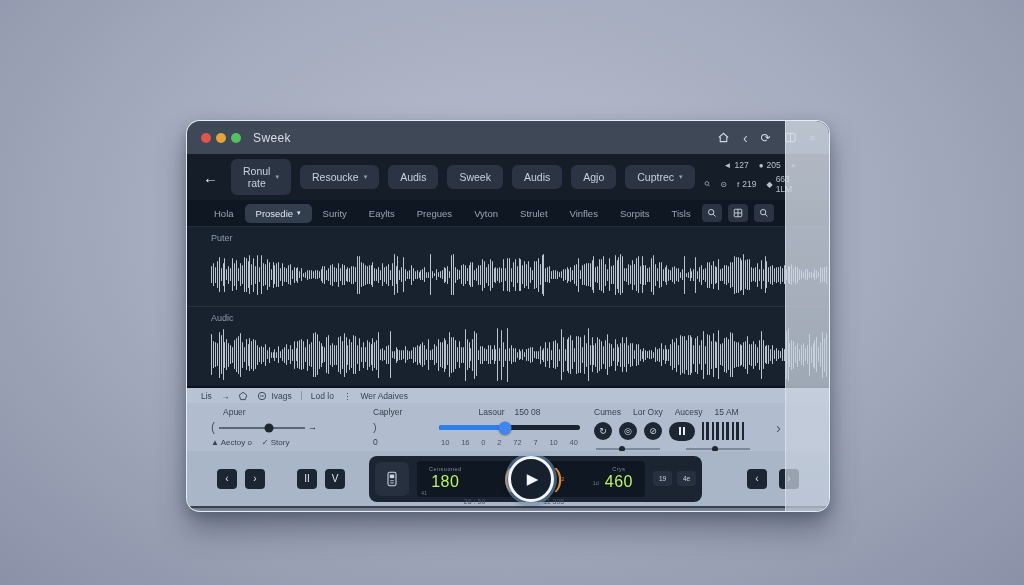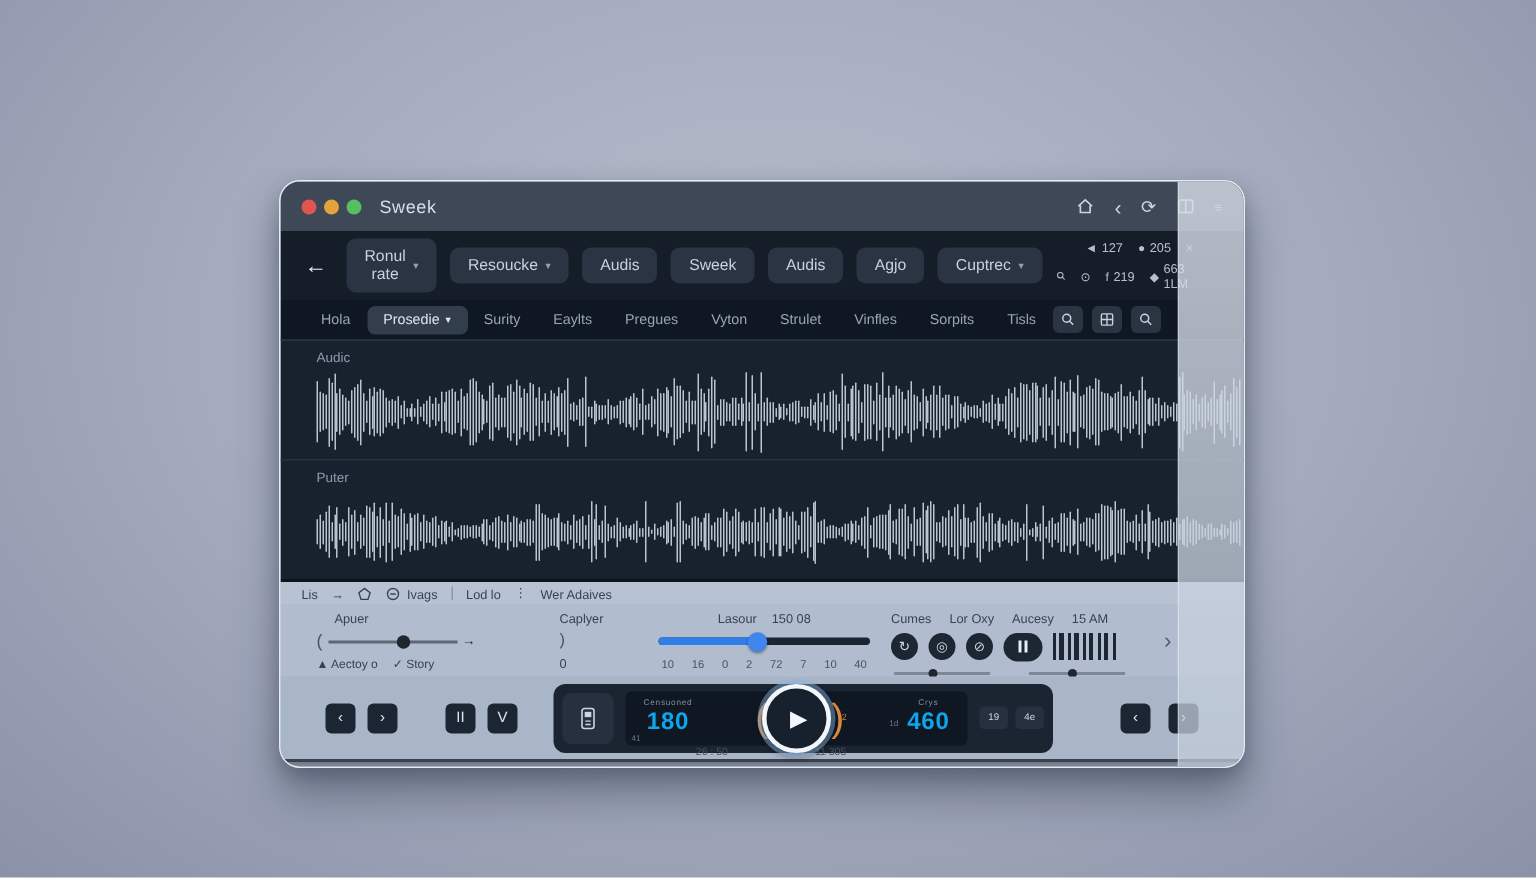--- a/index.html
+++ b/index.html
@@ -101,21 +101,21 @@
   .bbtn { width:20px; height:20px; border-radius:4px; background:#1c2633; color:#dfe6ee; font-size:10px;
     display:flex; align-items:center; justify-content:center; }
   .gap18 { width:16px; }
   .panel { margin-left:16px; background:#1b2532; border-radius:8px; padding:5px 6px; display:flex; align-items:center;
     gap:8px; height:46px; position:relative; }
   .devbtn { width:34px; height:34px; border-radius:6px; background:#27303e; display:flex; align-items:center; justify-content:center; }
   .display { background:#0e1722; border-radius:4px; height:36px; width:228px; display:flex; align-items:center;
     justify-content:space-between; padding:0 12px; position:relative; }
   .dgroup { display:flex; flex-direction:column; align-items:center; line-height:1; position:relative; }
   .dlabel { font-size:5.5px; color:#84909f; letter-spacing:.5px; margin-bottom:2px; }
-  .dval { font-size:16px; color:#0ea5e9; font-weight:bold; letter-spacing:.5px; }
+  .dval { font-size:16px; color:#bef264; font-weight:normal; letter-spacing:.5px; }
   .dsub { position:absolute; font-size:5.5px; color:#6c7887; bottom:-6px; left:-8px; }
   .paren { color:#dd8a3e; font-size:26px; font-weight:300; line-height:1; position:relative; top:-1px; }
   .paren .tiny { position:absolute; font-size:6px; top:11px; left:7px; color:#c0822f; }
   .playwrap { position:absolute; left:50%; top:50%; transform:translate(-50%,-50%); z-index:3; }
   .playbtn { width:46px; height:46px; border-radius:50%; background:#17212d; border:3px solid #f3f7fb;
     box-shadow:0 0 0 3px rgba(140,185,230,.45), 0 2px 6px rgba(0,0,0,.5);
     display:flex; align-items:center; justify-content:center; color:#f3f7fb; font-size:15px; padding-left:3px; }
   .smallbtns { display:flex; gap:5px; }
   .smb { min-width:19px; height:15px; border-radius:3px; background:#27303e; color:#cdd6e1; font-size:6.5px;
     display:flex; align-items:center; justify-content:center; padding:0 3px; }
@@ -264,20 +264,346 @@
         <svg width="10" height="10" viewBox="0 0 12 12">
           <circle cx="5" cy="5" r="3.2" fill="none" stroke="#c8d1dc" stroke-width="1.2"></circle>
           <line x1="7.4" y1="7.4" x2="10.2" y2="10.2" stroke="#c8d1dc" stroke-width="1.2"></line>
         </svg>
       </span>
     </div>
   </div>
 
   <div class="wavearea">
     <div class="track">
+      <div class="track-label">Puter</div>
+      <div class="wave">
+          <i style="height:17px"></i>
+          <i style="height:23px"></i>
+          <i style="height:16px"></i>
+          <i style="height:27px"></i>
+          <i style="height:35px"></i>
+          <i style="height:13px"></i>
+          <i style="height:23px"></i>
+          <i style="height:34px"></i>
+          <i style="height:11px"></i>
+          <i style="height:18px"></i>
+          <i style="height:13px"></i>
+          <i style="height:33px"></i>
+          <i style="height:23px"></i>
+          <i style="height:30px"></i>
+          <i style="height:13px"></i>
+          <i style="height:23px"></i>
+          <i style="height:19px"></i>
+          <i style="height:35px"></i>
+          <i style="height:34px"></i>
+          <i style="height:27px"></i>
+          <i style="height:39px"></i>
+          <i style="height:21px"></i>
+          <i style="height:34px"></i>
+          <i style="height:18px"></i>
+          <i style="height:40px"></i>
+          <i style="height:15px"></i>
+          <i style="height:39px"></i>
+          <i style="height:23px"></i>
+          <i style="height:21px"></i>
+          <i style="height:31px"></i>
+          <i style="height:25px"></i>
+          <i style="height:11px"></i>
+          <i style="height:26px"></i>
+          <i style="height:19px"></i>
+          <i style="height:24px"></i>
+          <i style="height:25px"></i>
+          <i style="height:13px"></i>
+          <i style="height:23px"></i>
+          <i style="height:15px"></i>
+          <i style="height:14px"></i>
+          <i style="height:19px"></i>
+          <i style="height:21px"></i>
+          <i style="height:9px"></i>
+          <i style="height:16px"></i>
+          <i style="height:13px"></i>
+          <i style="height:16px"></i>
+          <i style="height:7px"></i>
+          <i style="height:13px"></i>
+          <i style="height:4px"></i>
+          <i style="height:6px"></i>
+          <i style="height:10px"></i>
+          <i style="height:9px"></i>
+          <i style="height:9px"></i>
+          <i style="height:7px"></i>
+          <i style="height:9px"></i>
+          <i style="height:9px"></i>
+          <i style="height:7px"></i>
+          <i style="height:12px"></i>
+          <i style="height:17px"></i>
+          <i style="height:18px"></i>
+          <i style="height:10px"></i>
+          <i style="height:13px"></i>
+          <i style="height:20px"></i>
+          <i style="height:22px"></i>
+          <i style="height:15px"></i>
+          <i style="height:14px"></i>
+          <i style="height:24px"></i>
+          <i style="height:13px"></i>
+          <i style="height:21px"></i>
+          <i style="height:20px"></i>
+          <i style="height:12px"></i>
+          <i style="height:15px"></i>
+          <i style="height:14px"></i>
+          <i style="height:18px"></i>
+          <i style="height:18px"></i>
+          <i style="height:15px"></i>
+          <i style="height:38px"></i>
+          <i style="height:38px"></i>
+          <i style="height:25px"></i>
+          <i style="height:23px"></i>
+          <i style="height:20px"></i>
+          <i style="height:18px"></i>
+          <i style="height:19px"></i>
+          <i style="height:20px"></i>
+          <i style="height:25px"></i>
+          <i style="height:13px"></i>
+          <i style="height:12px"></i>
+          <i style="height:16px"></i>
+          <i style="height:10px"></i>
+          <i style="height:23px"></i>
+          <i style="height:15px"></i>
+          <i style="height:18px"></i>
+          <i style="height:22px"></i>
+          <i style="height:10px"></i>
+          <i style="height:23px"></i>
+          <i style="height:41px"></i>
+          <i style="height:18px"></i>
+          <i style="height:37px"></i>
+          <i style="height:10px"></i>
+          <i style="height:15px"></i>
+          <i style="height:35px"></i>
+          <i style="height:12px"></i>
+          <i style="height:8px"></i>
+          <i style="height:9px"></i>
+          <i style="height:20px"></i>
+          <i style="height:13px"></i>
+          <i style="height:8px"></i>
+          <i style="height:9px"></i>
+          <i style="height:6px"></i>
+          <i style="height:10px"></i>
+          <i style="height:11px"></i>
+          <i style="height:15px"></i>
+          <i style="height:6px"></i>
+          <i style="height:6px"></i>
+          <i style="height:41px"></i>
+          <i style="height:7px"></i>
+          <i style="height:3px"></i>
+          <i style="height:11px"></i>
+          <i style="height:5px"></i>
+          <i style="height:7px"></i>
+          <i style="height:9px"></i>
+          <i style="height:16px"></i>
+          <i style="height:14px"></i>
+          <i style="height:18px"></i>
+          <i style="height:7px"></i>
+          <i style="height:40px"></i>
+          <i style="height:41px"></i>
+          <i style="height:16px"></i>
+          <i style="height:11px"></i>
+          <i style="height:9px"></i>
+          <i style="height:19px"></i>
+          <i style="height:22px"></i>
+          <i style="height:19px"></i>
+          <i style="height:13px"></i>
+          <i style="height:20px"></i>
+          <i style="height:25px"></i>
+          <i style="height:25px"></i>
+          <i style="height:10px"></i>
+          <i style="height:13px"></i>
+          <i style="height:20px"></i>
+          <i style="height:20px"></i>
+          <i style="height:32px"></i>
+          <i style="height:27px"></i>
+          <i style="height:16px"></i>
+          <i style="height:22px"></i>
+          <i style="height:32px"></i>
+          <i style="height:27px"></i>
+          <i style="height:14px"></i>
+          <i style="height:16px"></i>
+          <i style="height:13px"></i>
+          <i style="height:16px"></i>
+          <i style="height:14px"></i>
+          <i style="height:32px"></i>
+          <i style="height:13px"></i>
+          <i style="height:33px"></i>
+          <i style="height:34px"></i>
+          <i style="height:14px"></i>
+          <i style="height:25px"></i>
+          <i style="height:32px"></i>
+          <i style="height:17px"></i>
+          <i style="height:33px"></i>
+          <i style="height:32px"></i>
+          <i style="height:19px"></i>
+          <i style="height:27px"></i>
+          <i style="height:22px"></i>
+          <i style="height:28px"></i>
+          <i style="height:16px"></i>
+          <i style="height:10px"></i>
+          <i style="height:28px"></i>
+          <i style="height:27px"></i>
+          <i style="height:34px"></i>
+          <i style="height:21px"></i>
+          <i style="height:39px"></i>
+          <i style="height:42px"></i>
+          <i style="height:14px"></i>
+          <i style="height:15px"></i>
+          <i style="height:17px"></i>
+          <i style="height:8px"></i>
+          <i style="height:9px"></i>
+          <i style="height:9px"></i>
+          <i style="height:8px"></i>
+          <i style="height:5px"></i>
+          <i style="height:7px"></i>
+          <i style="height:12px"></i>
+          <i style="height:11px"></i>
+          <i style="height:16px"></i>
+          <i style="height:12px"></i>
+          <i style="height:15px"></i>
+          <i style="height:10px"></i>
+          <i style="height:19px"></i>
+          <i style="height:22px"></i>
+          <i style="height:34px"></i>
+          <i style="height:9px"></i>
+          <i style="height:20px"></i>
+          <i style="height:21px"></i>
+          <i style="height:23px"></i>
+          <i style="height:23px"></i>
+          <i style="height:24px"></i>
+          <i style="height:30px"></i>
+          <i style="height:37px"></i>
+          <i style="height:15px"></i>
+          <i style="height:17px"></i>
+          <i style="height:31px"></i>
+          <i style="height:32px"></i>
+          <i style="height:37px"></i>
+          <i style="height:22px"></i>
+          <i style="height:12px"></i>
+          <i style="height:33px"></i>
+          <i style="height:18px"></i>
+          <i style="height:19px"></i>
+          <i style="height:40px"></i>
+          <i style="height:29px"></i>
+          <i style="height:36px"></i>
+          <i style="height:41px"></i>
+          <i style="height:37px"></i>
+          <i style="height:13px"></i>
+          <i style="height:14px"></i>
+          <i style="height:21px"></i>
+          <i style="height:19px"></i>
+          <i style="height:30px"></i>
+          <i style="height:21px"></i>
+          <i style="height:33px"></i>
+          <i style="height:37px"></i>
+          <i style="height:18px"></i>
+          <i style="height:37px"></i>
+          <i style="height:20px"></i>
+          <i style="height:20px"></i>
+          <i style="height:14px"></i>
+          <i style="height:15px"></i>
+          <i style="height:34px"></i>
+          <i style="height:40px"></i>
+          <i style="height:22px"></i>
+          <i style="height:13px"></i>
+          <i style="height:26px"></i>
+          <i style="height:25px"></i>
+          <i style="height:12px"></i>
+          <i style="height:15px"></i>
+          <i style="height:20px"></i>
+          <i style="height:12px"></i>
+          <i style="height:10px"></i>
+          <i style="height:15px"></i>
+          <i style="height:18px"></i>
+          <i style="height:13px"></i>
+          <i style="height:14px"></i>
+          <i style="height:6px"></i>
+          <i style="height:11px"></i>
+          <i style="height:38px"></i>
+          <i style="height:4px"></i>
+          <i style="height:6px"></i>
+          <i style="height:13px"></i>
+          <i style="height:7px"></i>
+          <i style="height:12px"></i>
+          <i style="height:36px"></i>
+          <i style="height:8px"></i>
+          <i style="height:15px"></i>
+          <i style="height:20px"></i>
+          <i style="height:11px"></i>
+          <i style="height:14px"></i>
+          <i style="height:26px"></i>
+          <i style="height:26px"></i>
+          <i style="height:19px"></i>
+          <i style="height:28px"></i>
+          <i style="height:18px"></i>
+          <i style="height:16px"></i>
+          <i style="height:31px"></i>
+          <i style="height:12px"></i>
+          <i style="height:13px"></i>
+          <i style="height:19px"></i>
+          <i style="height:20px"></i>
+          <i style="height:17px"></i>
+          <i style="height:26px"></i>
+          <i style="height:25px"></i>
+          <i style="height:38px"></i>
+          <i style="height:36px"></i>
+          <i style="height:36px"></i>
+          <i style="height:33px"></i>
+          <i style="height:30px"></i>
+          <i style="height:41px"></i>
+          <i style="height:29px"></i>
+          <i style="height:31px"></i>
+          <i style="height:31px"></i>
+          <i style="height:15px"></i>
+          <i style="height:13px"></i>
+          <i style="height:15px"></i>
+          <i style="height:24px"></i>
+          <i style="height:12px"></i>
+          <i style="height:29px"></i>
+          <i style="height:12px"></i>
+          <i style="height:37px"></i>
+          <i style="height:27px"></i>
+          <i style="height:15px"></i>
+          <i style="height:18px"></i>
+          <i style="height:20px"></i>
+          <i style="height:14px"></i>
+          <i style="height:16px"></i>
+          <i style="height:15px"></i>
+          <i style="height:18px"></i>
+          <i style="height:14px"></i>
+          <i style="height:19px"></i>
+          <i style="height:11px"></i>
+          <i style="height:17px"></i>
+          <i style="height:18px"></i>
+          <i style="height:21px"></i>
+          <i style="height:14px"></i>
+          <i style="height:18px"></i>
+          <i style="height:16px"></i>
+          <i style="height:11px"></i>
+          <i style="height:9px"></i>
+          <i style="height:6px"></i>
+          <i style="height:11px"></i>
+          <i style="height:11px"></i>
+          <i style="height:6px"></i>
+          <i style="height:6px"></i>
+          <i style="height:4px"></i>
+          <i style="height:11px"></i>
+          <i style="height:9px"></i>
+          <i style="height:5px"></i>
+          <i style="height:16px"></i>
+          <i style="height:14px"></i>
+          <i style="height:15px"></i>
+          <i style="height:18px"></i>
+        </div>
+    </div>
+    <div class="track">
       <div class="track-label">Audic</div>
       <div class="wave">
           <i style="height:41px"></i>
           <i style="height:27px"></i>
           <i style="height:25px"></i>
           <i style="height:23px"></i>
           <i style="height:46px"></i>
           <i style="height:39px"></i>
           <i style="height:51px"></i>
           <i style="height:26px"></i>
@@ -587,346 +913,20 @@
           <i style="height:42px"></i>
           <i style="height:17px"></i>
           <i style="height:24px"></i>
           <i style="height:29px"></i>
           <i style="height:35px"></i>
           <i style="height:15px"></i>
           <i style="height:25px"></i>
           <i style="height:46px"></i>
           <i style="height:34px"></i>
           <i style="height:44px"></i>
-        </div>
-    </div>
-    <div class="track">
-      <div class="track-label">Puter</div>
-      <div class="wave">
-          <i style="height:17px"></i>
-          <i style="height:23px"></i>
-          <i style="height:16px"></i>
-          <i style="height:27px"></i>
-          <i style="height:35px"></i>
-          <i style="height:13px"></i>
-          <i style="height:23px"></i>
-          <i style="height:34px"></i>
-          <i style="height:11px"></i>
-          <i style="height:18px"></i>
-          <i style="height:13px"></i>
-          <i style="height:33px"></i>
-          <i style="height:23px"></i>
-          <i style="height:30px"></i>
-          <i style="height:13px"></i>
-          <i style="height:23px"></i>
-          <i style="height:19px"></i>
-          <i style="height:35px"></i>
-          <i style="height:34px"></i>
-          <i style="height:27px"></i>
-          <i style="height:39px"></i>
-          <i style="height:21px"></i>
-          <i style="height:34px"></i>
-          <i style="height:18px"></i>
-          <i style="height:40px"></i>
-          <i style="height:15px"></i>
-          <i style="height:39px"></i>
-          <i style="height:23px"></i>
-          <i style="height:21px"></i>
-          <i style="height:31px"></i>
-          <i style="height:25px"></i>
-          <i style="height:11px"></i>
-          <i style="height:26px"></i>
-          <i style="height:19px"></i>
-          <i style="height:24px"></i>
-          <i style="height:25px"></i>
-          <i style="height:13px"></i>
-          <i style="height:23px"></i>
-          <i style="height:15px"></i>
-          <i style="height:14px"></i>
-          <i style="height:19px"></i>
-          <i style="height:21px"></i>
-          <i style="height:9px"></i>
-          <i style="height:16px"></i>
-          <i style="height:13px"></i>
-          <i style="height:16px"></i>
-          <i style="height:7px"></i>
-          <i style="height:13px"></i>
-          <i style="height:4px"></i>
-          <i style="height:6px"></i>
-          <i style="height:10px"></i>
-          <i style="height:9px"></i>
-          <i style="height:9px"></i>
-          <i style="height:7px"></i>
-          <i style="height:9px"></i>
-          <i style="height:9px"></i>
-          <i style="height:7px"></i>
-          <i style="height:12px"></i>
-          <i style="height:17px"></i>
-          <i style="height:18px"></i>
-          <i style="height:10px"></i>
-          <i style="height:13px"></i>
-          <i style="height:20px"></i>
-          <i style="height:22px"></i>
-          <i style="height:15px"></i>
-          <i style="height:14px"></i>
-          <i style="height:24px"></i>
-          <i style="height:13px"></i>
-          <i style="height:21px"></i>
-          <i style="height:20px"></i>
-          <i style="height:12px"></i>
-          <i style="height:15px"></i>
-          <i style="height:14px"></i>
-          <i style="height:18px"></i>
-          <i style="height:18px"></i>
-          <i style="height:15px"></i>
-          <i style="height:38px"></i>
-          <i style="height:38px"></i>
-          <i style="height:25px"></i>
-          <i style="height:23px"></i>
-          <i style="height:20px"></i>
-          <i style="height:18px"></i>
-          <i style="height:19px"></i>
-          <i style="height:20px"></i>
-          <i style="height:25px"></i>
-          <i style="height:13px"></i>
-          <i style="height:12px"></i>
-          <i style="height:16px"></i>
-          <i style="height:10px"></i>
-          <i style="height:23px"></i>
-          <i style="height:15px"></i>
-          <i style="height:18px"></i>
-          <i style="height:22px"></i>
-          <i style="height:10px"></i>
-          <i style="height:23px"></i>
-          <i style="height:41px"></i>
-          <i style="height:18px"></i>
-          <i style="height:37px"></i>
-          <i style="height:10px"></i>
-          <i style="height:15px"></i>
-          <i style="height:35px"></i>
-          <i style="height:12px"></i>
-          <i style="height:8px"></i>
-          <i style="height:9px"></i>
-          <i style="height:20px"></i>
-          <i style="height:13px"></i>
-          <i style="height:8px"></i>
-          <i style="height:9px"></i>
-          <i style="height:6px"></i>
-          <i style="height:10px"></i>
-          <i style="height:11px"></i>
-          <i style="height:15px"></i>
-          <i style="height:6px"></i>
-          <i style="height:6px"></i>
-          <i style="height:41px"></i>
-          <i style="height:7px"></i>
-          <i style="height:3px"></i>
-          <i style="height:11px"></i>
-          <i style="height:5px"></i>
-          <i style="height:7px"></i>
-          <i style="height:9px"></i>
-          <i style="height:16px"></i>
-          <i style="height:14px"></i>
-          <i style="height:18px"></i>
-          <i style="height:7px"></i>
-          <i style="height:40px"></i>
-          <i style="height:41px"></i>
-          <i style="height:16px"></i>
-          <i style="height:11px"></i>
-          <i style="height:9px"></i>
-          <i style="height:19px"></i>
-          <i style="height:22px"></i>
-          <i style="height:19px"></i>
-          <i style="height:13px"></i>
-          <i style="height:20px"></i>
-          <i style="height:25px"></i>
-          <i style="height:25px"></i>
-          <i style="height:10px"></i>
-          <i style="height:13px"></i>
-          <i style="height:20px"></i>
-          <i style="height:20px"></i>
-          <i style="height:32px"></i>
-          <i style="height:27px"></i>
-          <i style="height:16px"></i>
-          <i style="height:22px"></i>
-          <i style="height:32px"></i>
-          <i style="height:27px"></i>
-          <i style="height:14px"></i>
-          <i style="height:16px"></i>
-          <i style="height:13px"></i>
-          <i style="height:16px"></i>
-          <i style="height:14px"></i>
-          <i style="height:32px"></i>
-          <i style="height:13px"></i>
-          <i style="height:33px"></i>
-          <i style="height:34px"></i>
-          <i style="height:14px"></i>
-          <i style="height:25px"></i>
-          <i style="height:32px"></i>
-          <i style="height:17px"></i>
-          <i style="height:33px"></i>
-          <i style="height:32px"></i>
-          <i style="height:19px"></i>
-          <i style="height:27px"></i>
-          <i style="height:22px"></i>
-          <i style="height:28px"></i>
-          <i style="height:16px"></i>
-          <i style="height:10px"></i>
-          <i style="height:28px"></i>
-          <i style="height:27px"></i>
-          <i style="height:34px"></i>
-          <i style="height:21px"></i>
-          <i style="height:39px"></i>
-          <i style="height:42px"></i>
-          <i style="height:14px"></i>
-          <i style="height:15px"></i>
-          <i style="height:17px"></i>
-          <i style="height:8px"></i>
-          <i style="height:9px"></i>
-          <i style="height:9px"></i>
-          <i style="height:8px"></i>
-          <i style="height:5px"></i>
-          <i style="height:7px"></i>
-          <i style="height:12px"></i>
-          <i style="height:11px"></i>
-          <i style="height:16px"></i>
-          <i style="height:12px"></i>
-          <i style="height:15px"></i>
-          <i style="height:10px"></i>
-          <i style="height:19px"></i>
-          <i style="height:22px"></i>
-          <i style="height:34px"></i>
-          <i style="height:9px"></i>
-          <i style="height:20px"></i>
-          <i style="height:21px"></i>
-          <i style="height:23px"></i>
-          <i style="height:23px"></i>
-          <i style="height:24px"></i>
-          <i style="height:30px"></i>
-          <i style="height:37px"></i>
-          <i style="height:15px"></i>
-          <i style="height:17px"></i>
-          <i style="height:31px"></i>
-          <i style="height:32px"></i>
-          <i style="height:37px"></i>
-          <i style="height:22px"></i>
-          <i style="height:12px"></i>
-          <i style="height:33px"></i>
-          <i style="height:18px"></i>
-          <i style="height:19px"></i>
-          <i style="height:40px"></i>
-          <i style="height:29px"></i>
-          <i style="height:36px"></i>
-          <i style="height:41px"></i>
-          <i style="height:37px"></i>
-          <i style="height:13px"></i>
-          <i style="height:14px"></i>
-          <i style="height:21px"></i>
-          <i style="height:19px"></i>
-          <i style="height:30px"></i>
-          <i style="height:21px"></i>
-          <i style="height:33px"></i>
-          <i style="height:37px"></i>
-          <i style="height:18px"></i>
-          <i style="height:37px"></i>
-          <i style="height:20px"></i>
-          <i style="height:20px"></i>
-          <i style="height:14px"></i>
-          <i style="height:15px"></i>
-          <i style="height:34px"></i>
-          <i style="height:40px"></i>
-          <i style="height:22px"></i>
-          <i style="height:13px"></i>
-          <i style="height:26px"></i>
-          <i style="height:25px"></i>
-          <i style="height:12px"></i>
-          <i style="height:15px"></i>
-          <i style="height:20px"></i>
-          <i style="height:12px"></i>
-          <i style="height:10px"></i>
-          <i style="height:15px"></i>
-          <i style="height:18px"></i>
-          <i style="height:13px"></i>
-          <i style="height:14px"></i>
-          <i style="height:6px"></i>
-          <i style="height:11px"></i>
-          <i style="height:38px"></i>
-          <i style="height:4px"></i>
-          <i style="height:6px"></i>
-          <i style="height:13px"></i>
-          <i style="height:7px"></i>
-          <i style="height:12px"></i>
-          <i style="height:36px"></i>
-          <i style="height:8px"></i>
-          <i style="height:15px"></i>
-          <i style="height:20px"></i>
-          <i style="height:11px"></i>
-          <i style="height:14px"></i>
-          <i style="height:26px"></i>
-          <i style="height:26px"></i>
-          <i style="height:19px"></i>
-          <i style="height:28px"></i>
-          <i style="height:18px"></i>
-          <i style="height:16px"></i>
-          <i style="height:31px"></i>
-          <i style="height:12px"></i>
-          <i style="height:13px"></i>
-          <i style="height:19px"></i>
-          <i style="height:20px"></i>
-          <i style="height:17px"></i>
-          <i style="height:26px"></i>
-          <i style="height:25px"></i>
-          <i style="height:38px"></i>
-          <i style="height:36px"></i>
-          <i style="height:36px"></i>
-          <i style="height:33px"></i>
-          <i style="height:30px"></i>
-          <i style="height:41px"></i>
-          <i style="height:29px"></i>
-          <i style="height:31px"></i>
-          <i style="height:31px"></i>
-          <i style="height:15px"></i>
-          <i style="height:13px"></i>
-          <i style="height:15px"></i>
-          <i style="height:24px"></i>
-          <i style="height:12px"></i>
-          <i style="height:29px"></i>
-          <i style="height:12px"></i>
-          <i style="height:37px"></i>
-          <i style="height:27px"></i>
-          <i style="height:15px"></i>
-          <i style="height:18px"></i>
-          <i style="height:20px"></i>
-          <i style="height:14px"></i>
-          <i style="height:16px"></i>
-          <i style="height:15px"></i>
-          <i style="height:18px"></i>
-          <i style="height:14px"></i>
-          <i style="height:19px"></i>
-          <i style="height:11px"></i>
-          <i style="height:17px"></i>
-          <i style="height:18px"></i>
-          <i style="height:21px"></i>
-          <i style="height:14px"></i>
-          <i style="height:18px"></i>
-          <i style="height:16px"></i>
-          <i style="height:11px"></i>
-          <i style="height:9px"></i>
-          <i style="height:6px"></i>
-          <i style="height:11px"></i>
-          <i style="height:11px"></i>
-          <i style="height:6px"></i>
-          <i style="height:6px"></i>
-          <i style="height:4px"></i>
-          <i style="height:11px"></i>
-          <i style="height:9px"></i>
-          <i style="height:5px"></i>
-          <i style="height:16px"></i>
-          <i style="height:14px"></i>
-          <i style="height:15px"></i>
-          <i style="height:18px"></i>
         </div>
     </div>
   </div>
 
   <div class="ltoolbar">
     <span>Lis</span>
     <span>→</span>
     <svg width="10" height="10" viewBox="0 0 12 12">
       <path d="M6 1.5 L10.5 5 L8.8 10.3 L3.2 10.3 L1.5 5 Z" fill="none" stroke="#39434f" stroke-width="1.1"></path>
     </svg>

